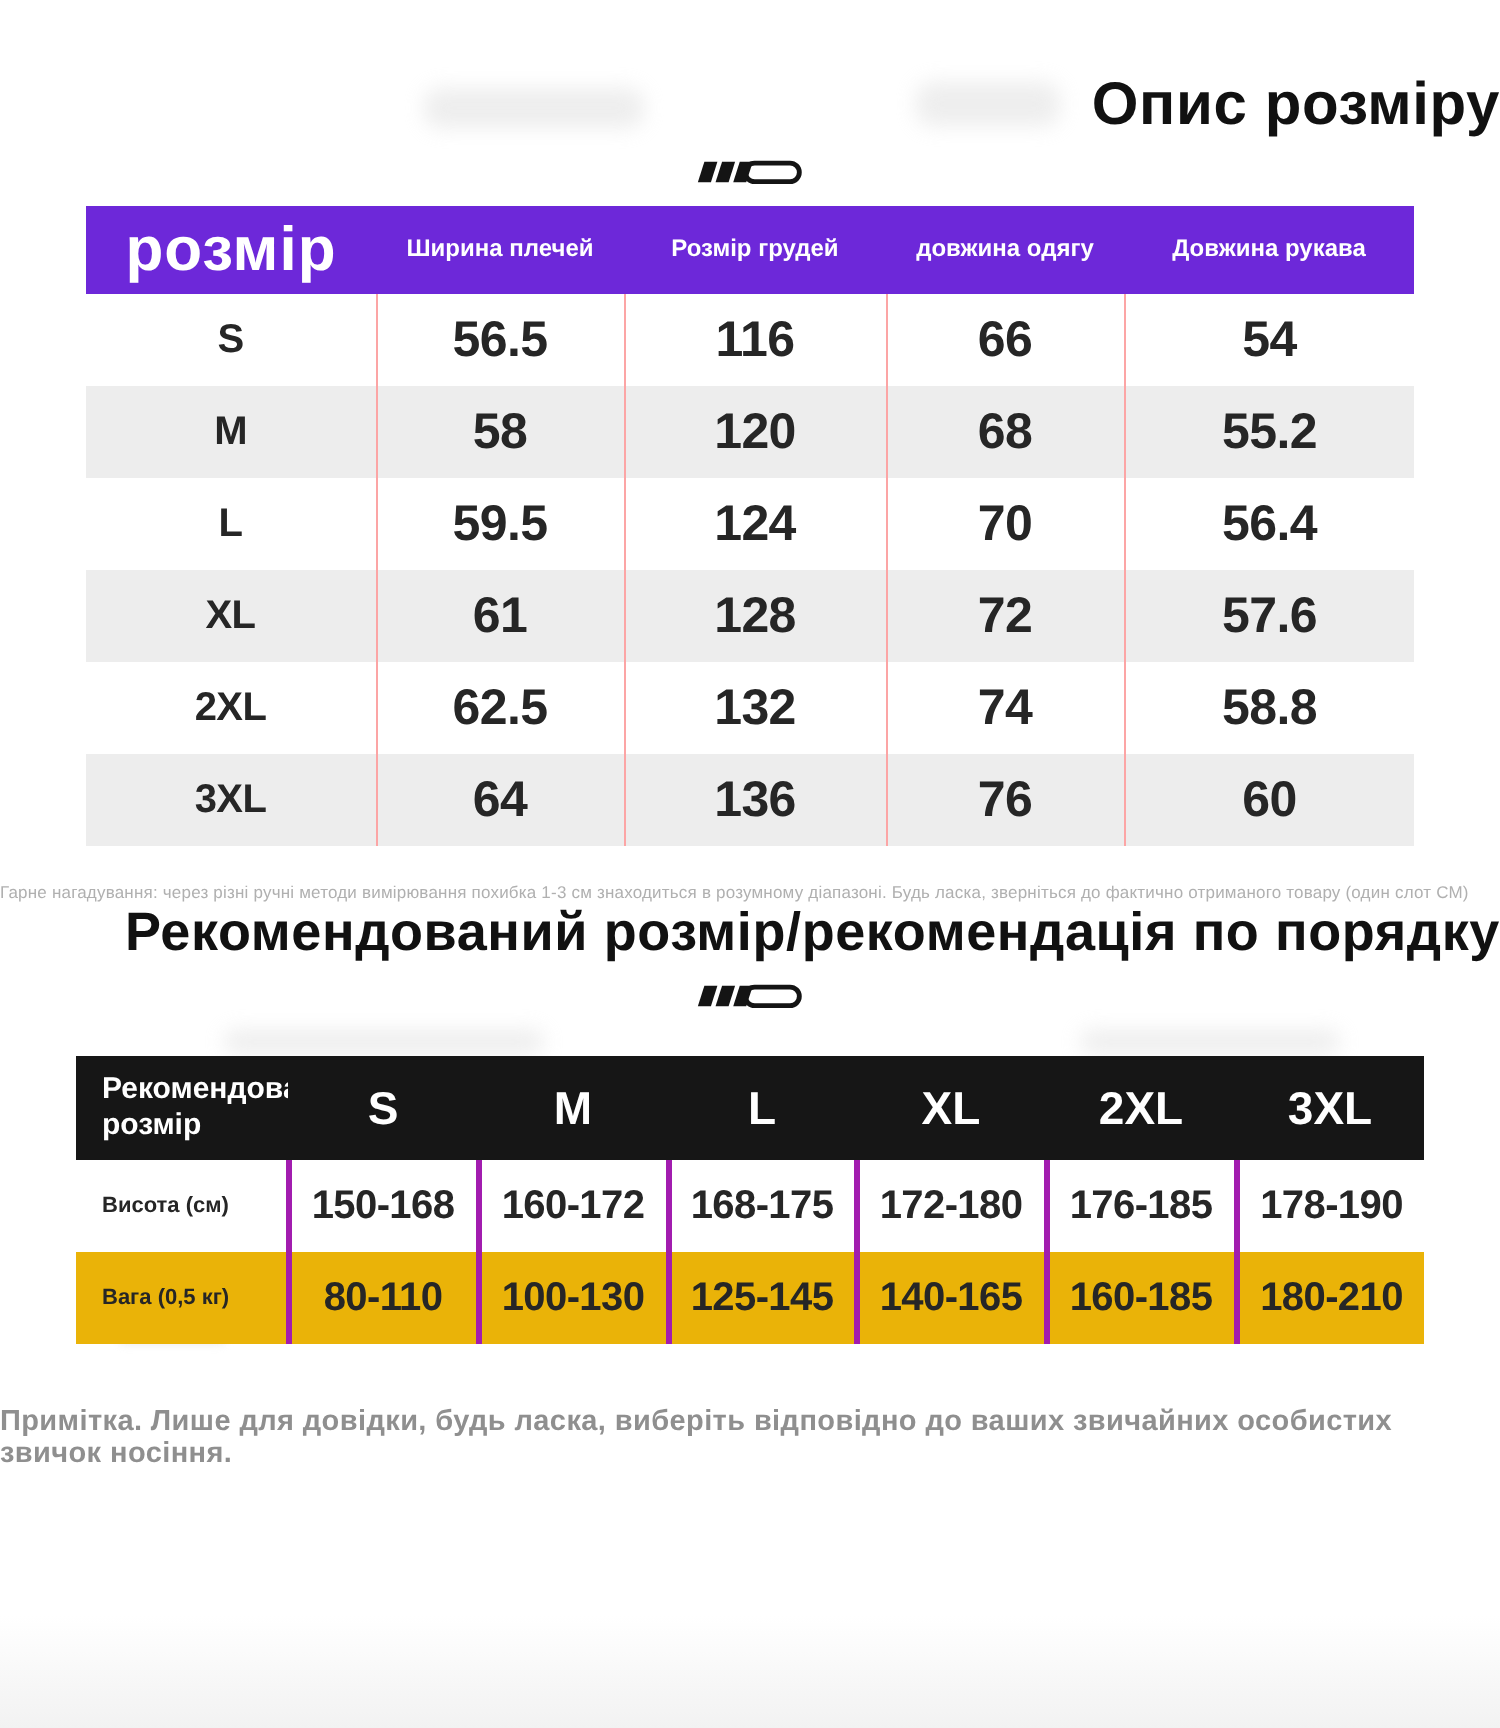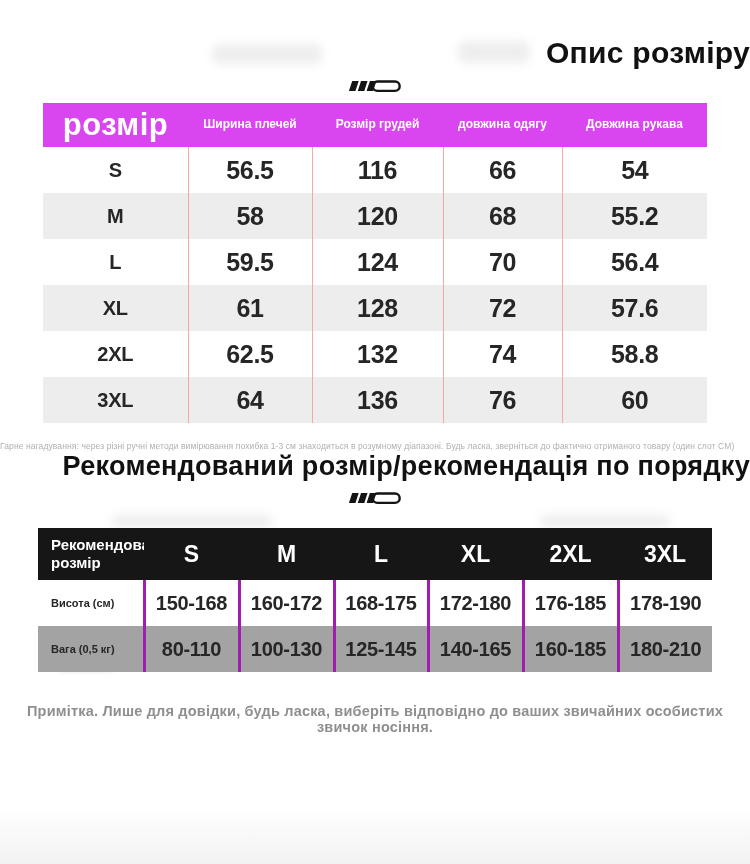--- a/index.html
+++ b/index.html
@@ -28,21 +28,21 @@
   #title1{font-size:30px;padding-top:36px;}
   #title2{font-size:27px;}
 
   .load-icon{display:block;margin:9px auto 0;}
 
   table{border-collapse:collapse;table-layout:fixed;position:relative;z-index:1;}
   th,td{vertical-align:middle;overflow:hidden;}
 
   
   #t1{width:664px;margin:10px auto 0;}
-  #t1 thead tr{background:#d946ef;height:44px;}
+  #t1 thead tr{background:#6d28d9;height:44px;}
   #t1 thead th{color:#ffffff;font-weight:bold;}
   #t1 .h-size{font-size:31px;letter-spacing:.5px;}
   #t1 .h-col{font-size:12px;line-height:1.15;}
   #t1 tbody tr{height:46px;}
   #t1 tbody tr:nth-child(even){background:#ededed;}
   #t1 tbody td{
     text-align:center;font-weight:bold;font-size:25px;
     color:#262626;letter-spacing:-.3px;
     border-left:1px solid #fca5a5;
   }
@@ -56,34 +56,33 @@
     letter-spacing:.1px;
   }
 
   
   #t2{width:674px;margin:23px auto 0;}
   #t2 thead tr{background:#161616;height:52px;}
   #t2 thead th{color:#ffffff;font-weight:bold;}
   #t2 .h-label{font-size:15px;text-align:left;padding-left:13px;line-height:1.2;}
   #t2 .h-sz{font-size:23px;}
   #t2 tbody tr{height:46px;}
-  #t2 tbody tr:nth-child(2){background:#a3a3a3;}
+  #t2 tbody tr:nth-child(2){background:#eab308;}
   #t2 tbody td{
     text-align:center;font-weight:bold;font-size:20px;
     color:#262626;letter-spacing:-.3px;
     border-left:3px solid #a21caf;
   }
   #t2 tbody td.row-label{
     border-left:none;text-align:left;padding-left:13px;
     font-size:11px;letter-spacing:0;
   }
 
   .note{
     margin-top:31px;
-    text-align:center;
     font-weight:bold;
     font-size:14.5px;
     color:#8f8f8f;
     letter-spacing:.2px;
   }
   .bottom-tint{
     position:absolute;left:0;bottom:0;width:750px;height:56px;
     background:linear-gradient(#ffffff,#f2f2f2);
     z-index:0;
   }

